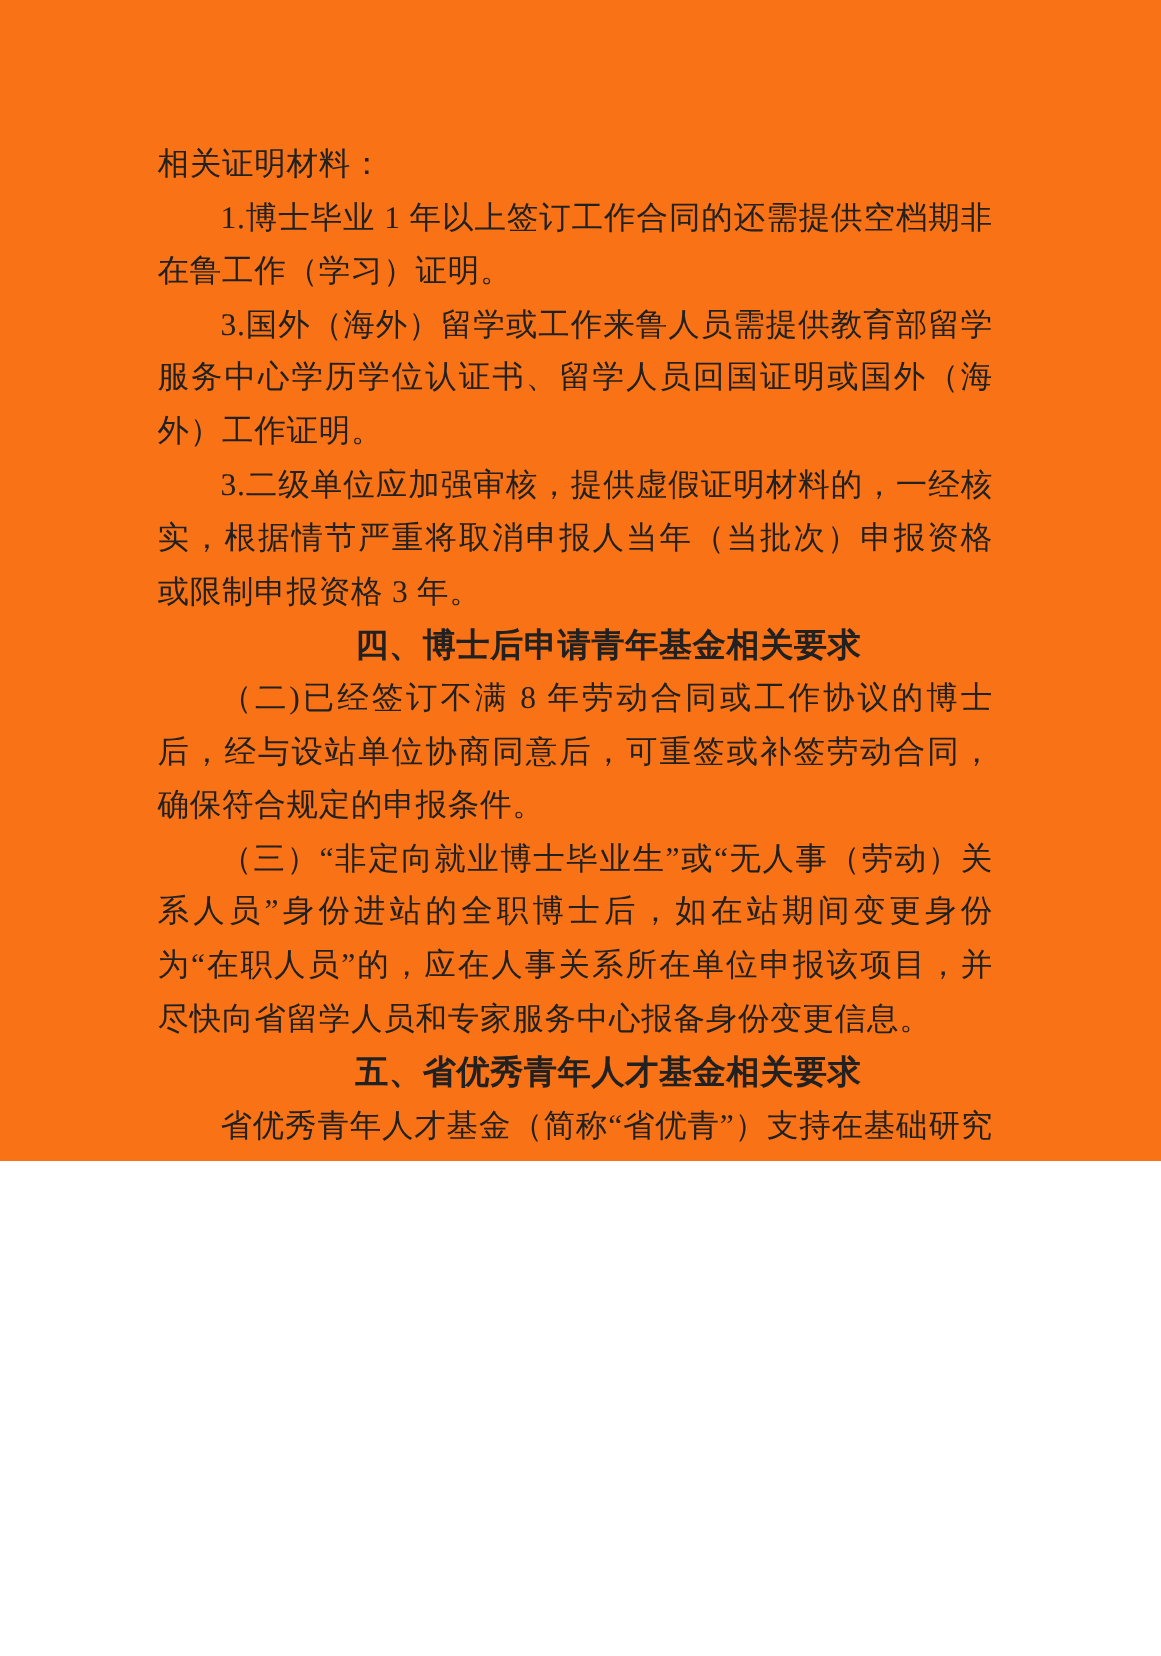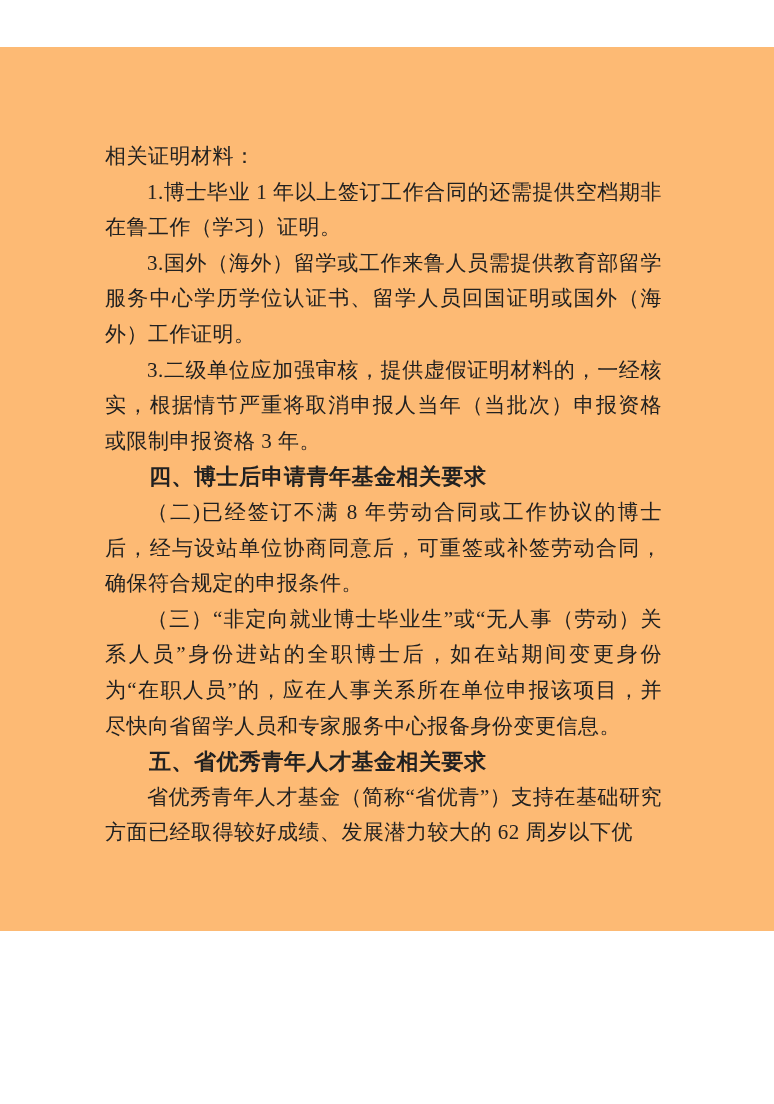--- a/index.html
+++ b/index.html
@@ -3,24 +3,23 @@
 <meta charset="utf-8">
 <style>
   html, body {
     margin: 0;
     padding: 0;
     background: #ffffff;
   }
   .page {
     position: relative;
     width: 774px;
-    height: 884px;
-    background: #fdba74;
+    height: 774px;
+    background: #f97316;
     overflow: hidden;
-    margin-top: 47px;
   }
   .text-block {
     position: absolute;
     left: 105px;
     top: 92px;
     width: 557px;
   }
   .text-block p {
     margin: 0;
     padding: 0;
@@ -31,21 +30,21 @@
     text-align: justify;
     letter-spacing: 0.5px;
   }
   .text-block p.indent {
     text-indent: 2em;
   }
   .text-block p.heading {
     font-family: "Liberation Sans", "DejaVu Sans", sans-serif;
     font-weight: 700;
     font-size: 22px;
-    text-align: left;
+    text-align: center;
     text-indent: 2em;
     letter-spacing: 0.5px;
   }
 </style>
 </head>
 <body>
 
 <div class="page">
   <div class="text-block" id="doc">
       <p class="body">相关证明材料：</p>

